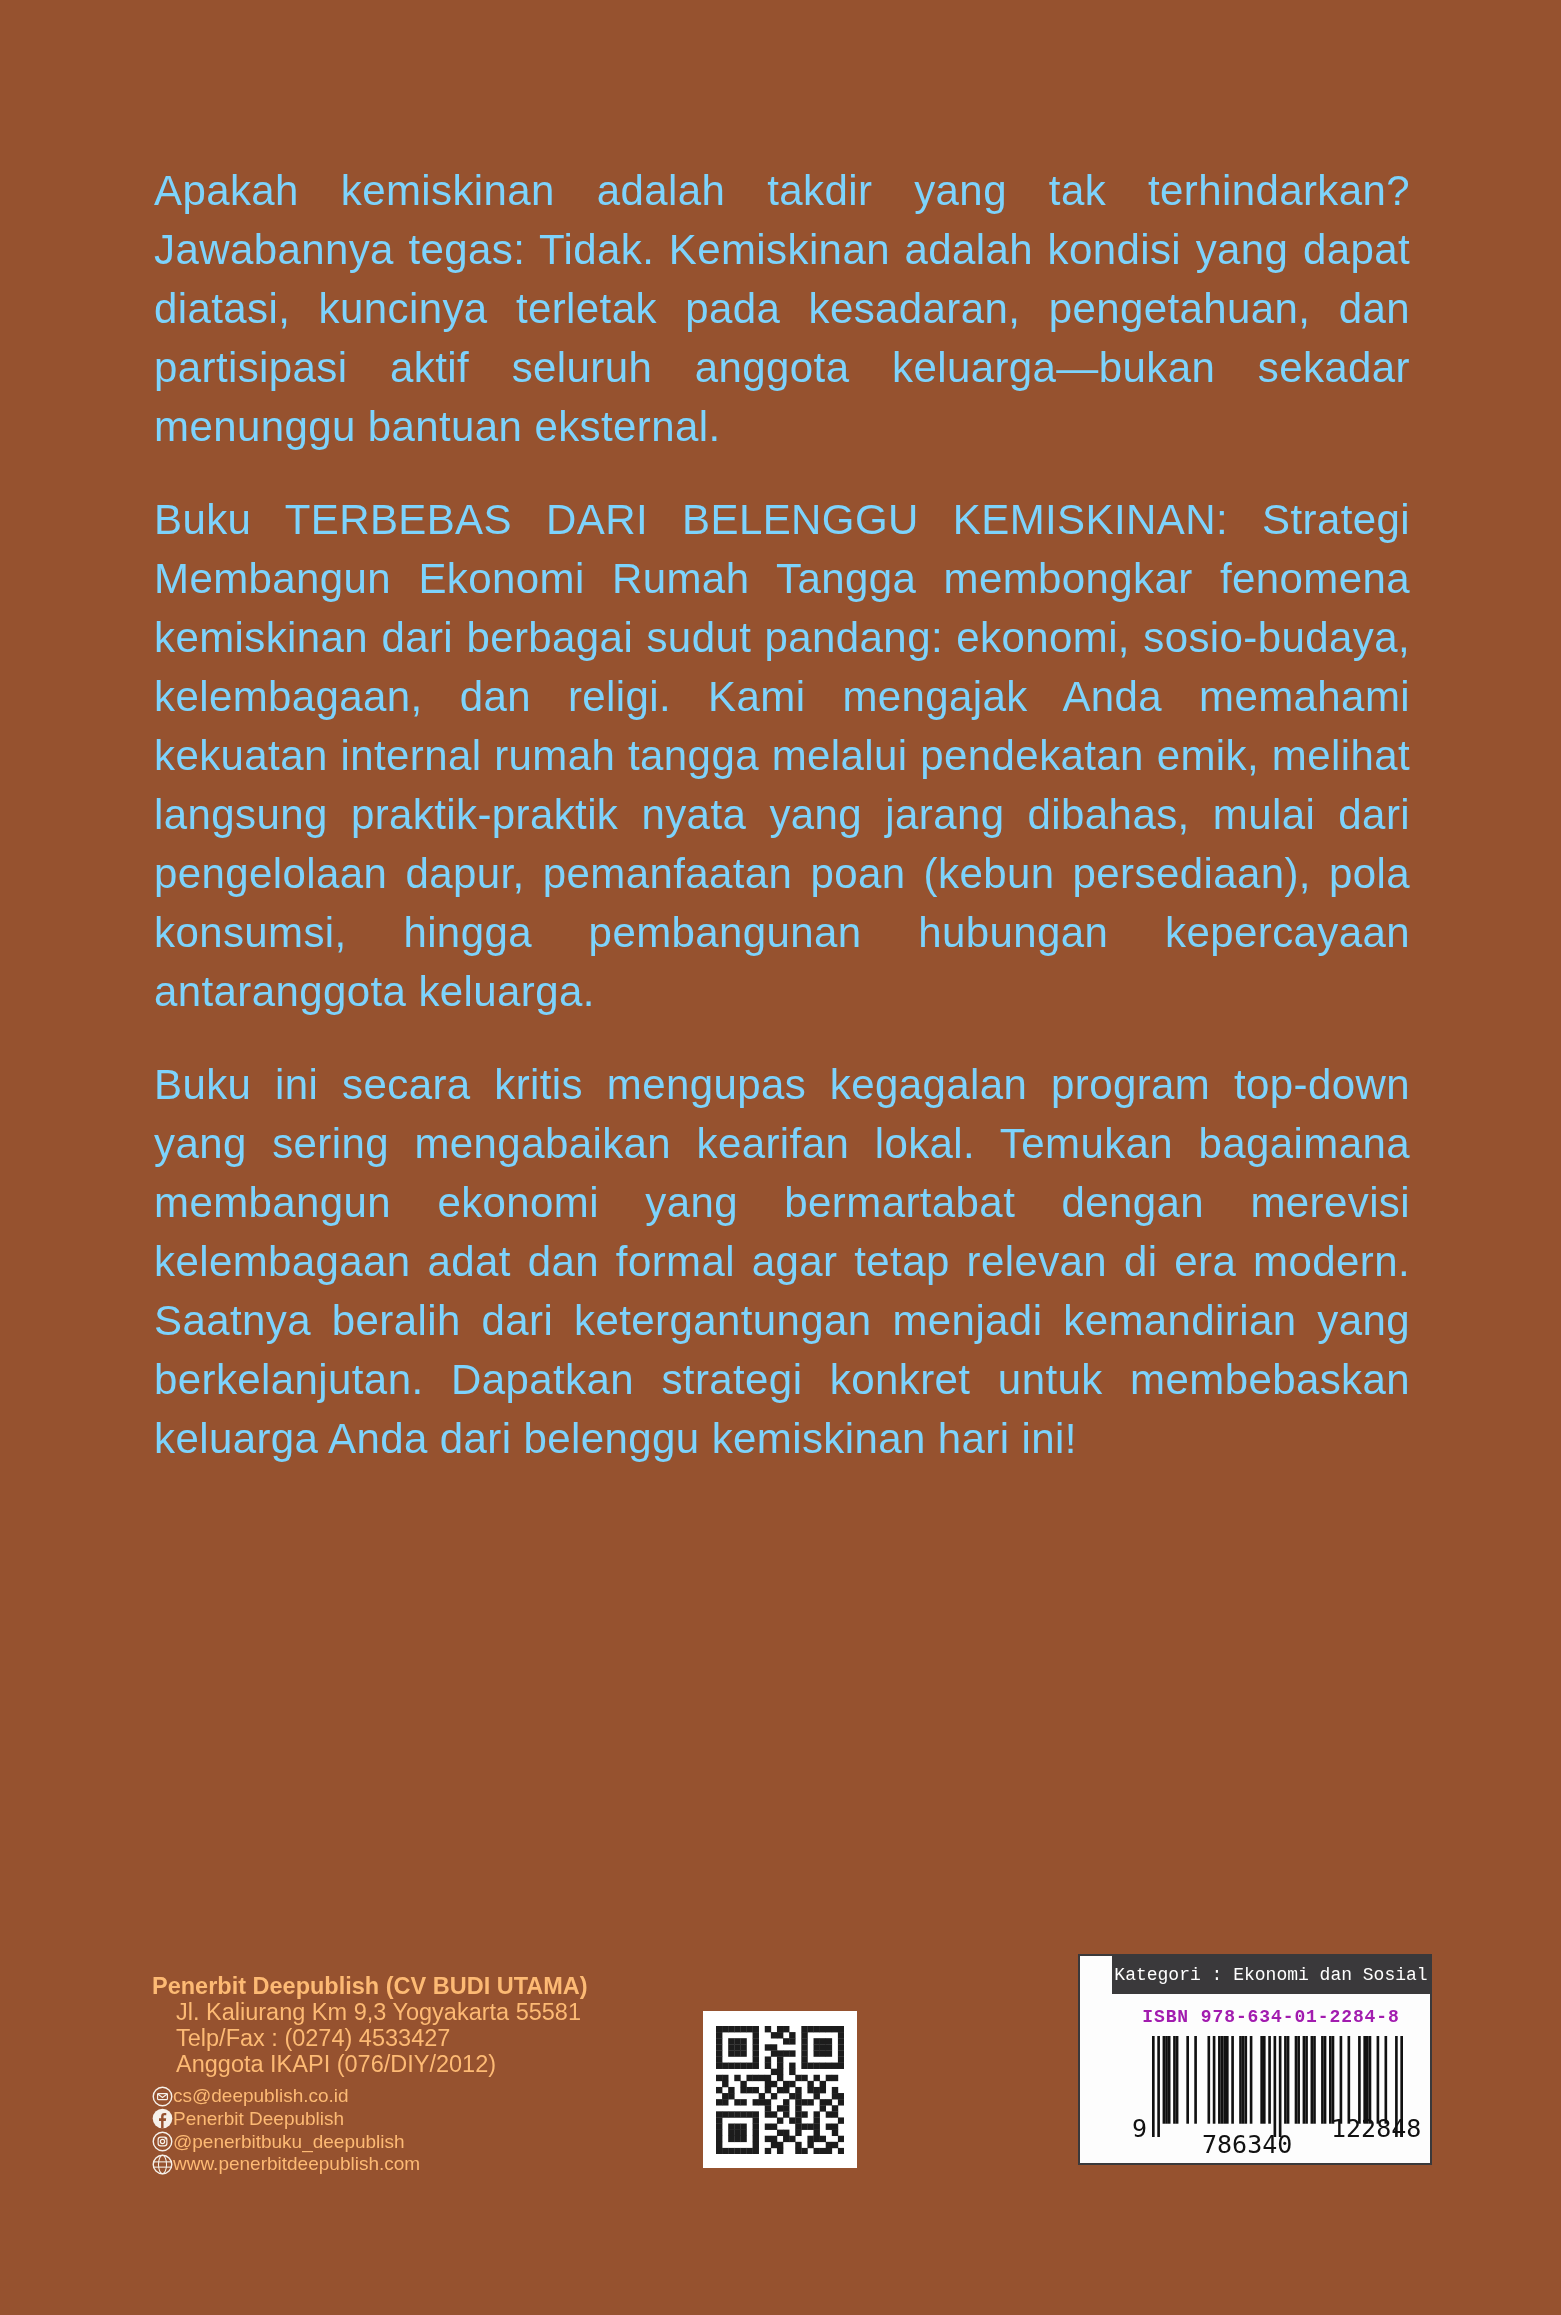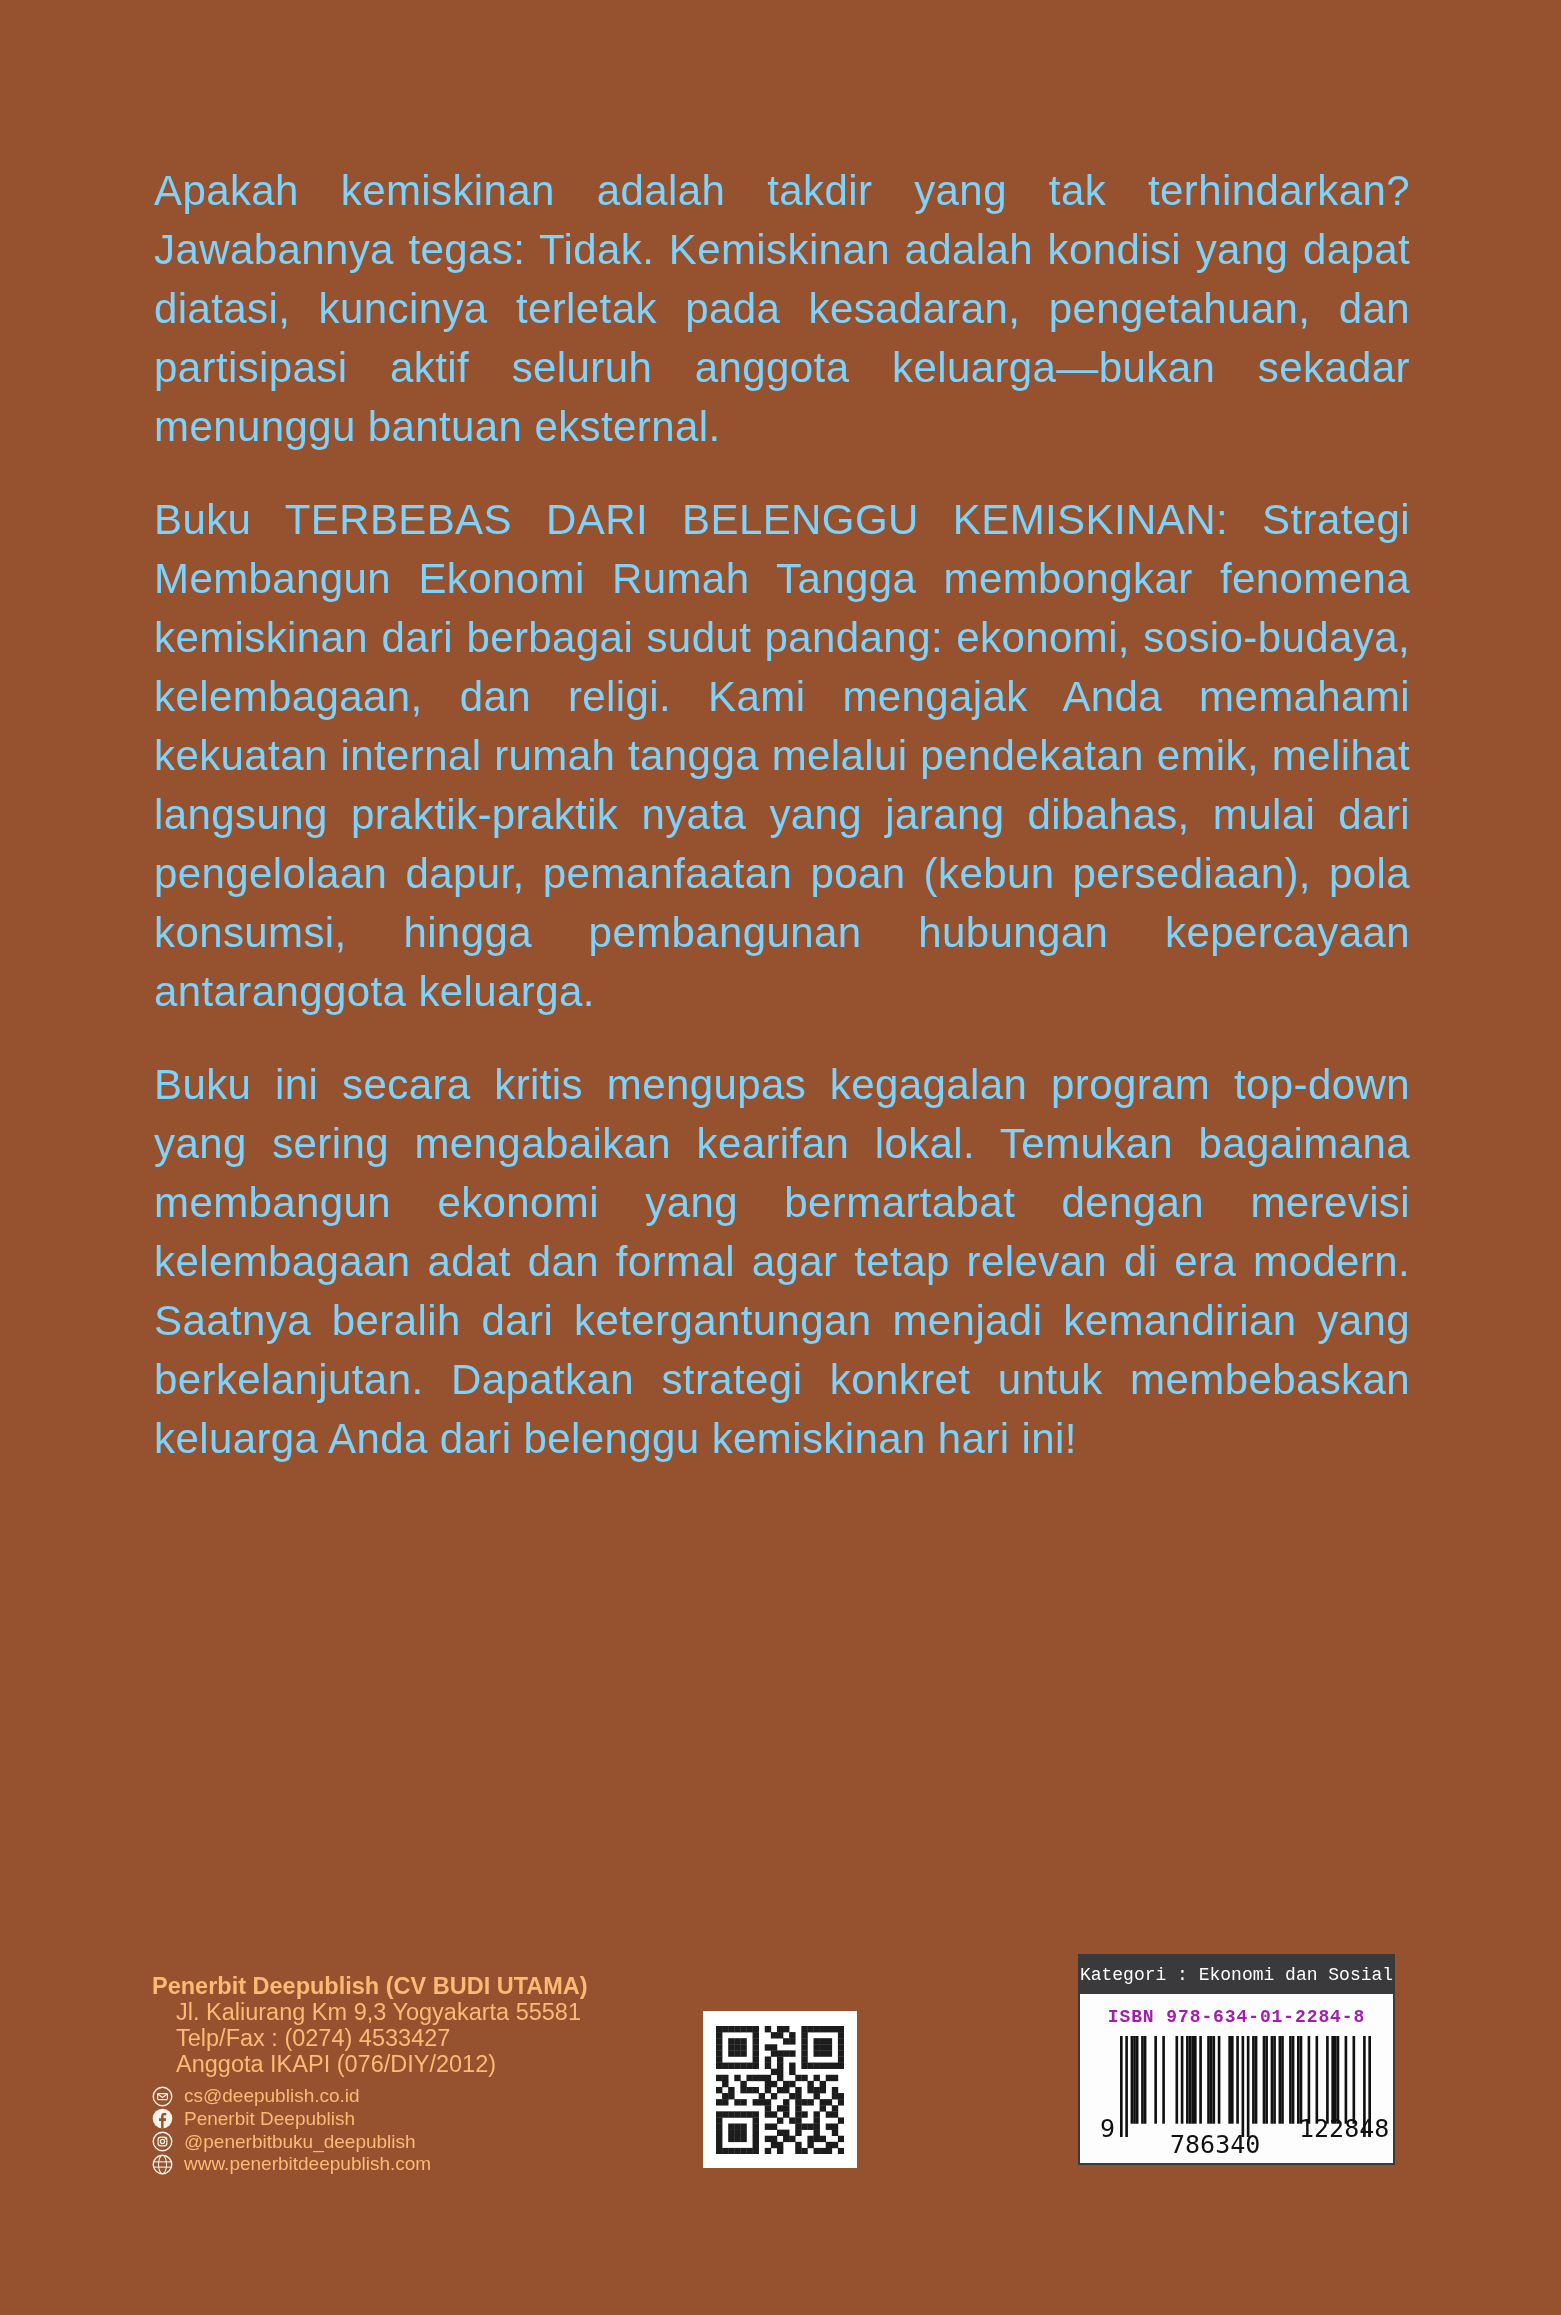--- a/index.html
+++ b/index.html
@@ -18,33 +18,33 @@
   .synopsis p{margin:0 0 34px 0;}
   
   .publisher{
     position:absolute;left:152px;top:1973px;color:#fdba74;
   }
   .publisher .pub-name{font-size:23.5px;font-weight:bold;line-height:26px;}
   .publisher .pub-line{font-size:23.5px;line-height:26px;margin-left:24px;}
   .contacts{margin-top:8.1px;}
   .contact-row{display:flex;align-items:center;height:22.6px;}
   .contact-row .cicon{width:21px;height:21px;flex:0 0 21px;color:#f6f1ea;}
-  .contact-row .clabel{font-size:19px;margin-left:11px;white-space:nowrap;}
+  .contact-row .clabel{font-size:19px;white-space:nowrap;}
   .cicon svg{width:100%;height:100%;display:block;}
   
   .qr-box{
     position:absolute;left:703px;top:2011px;width:154px;height:157px;
     background:#ffffff;display:flex;align-items:center;justify-content:center;
   }
   .qr-box svg{width:128px;height:128px;}
   .qr-box svg rect{fill:#1c1c1c;}
   
   .isbn-label{
-    position:absolute;left:1078px;top:1954px;width:317px;height:211px;
-    box-sizing:border-box;background:#fdfdfd;border:2.7px solid #3a393b;
+    position:absolute;left:1078px;top:1954px;width:354px;height:211px;
+    box-sizing:border-box;background:#fdfdfd;border:2.7px solid #3a393b;padding-left:32px;
   }
   .label-header{
     height:38px;background:#3a393b;color:#ffffff;
     font-family:"Liberation Mono", monospace;font-size:18px;letter-spacing:0;
     display:flex;align-items:center;justify-content:center;white-space:nowrap;
   }
   .isbn-text{
     margin-top:12.7px;text-align:center;color:#a21caf;
     font-family:"Liberation Mono", monospace;font-weight:bold;
     font-size:18px;letter-spacing:0.9px;white-space:nowrap;

